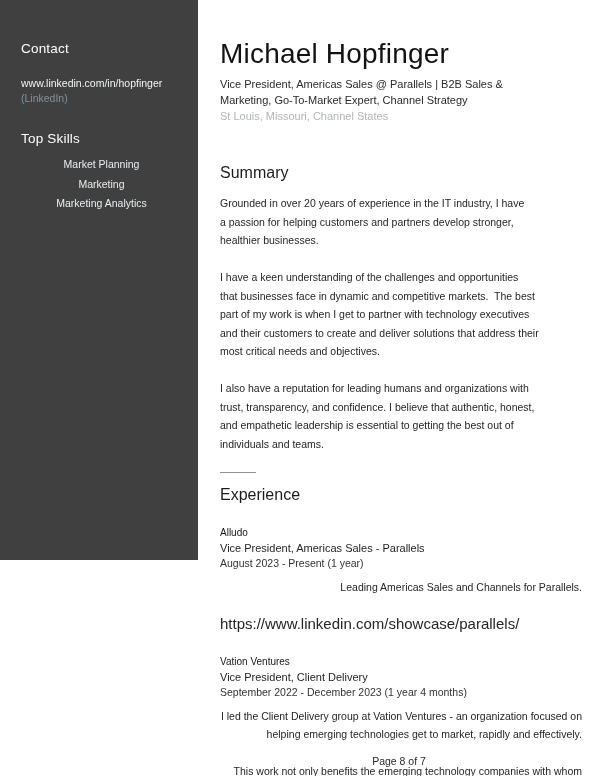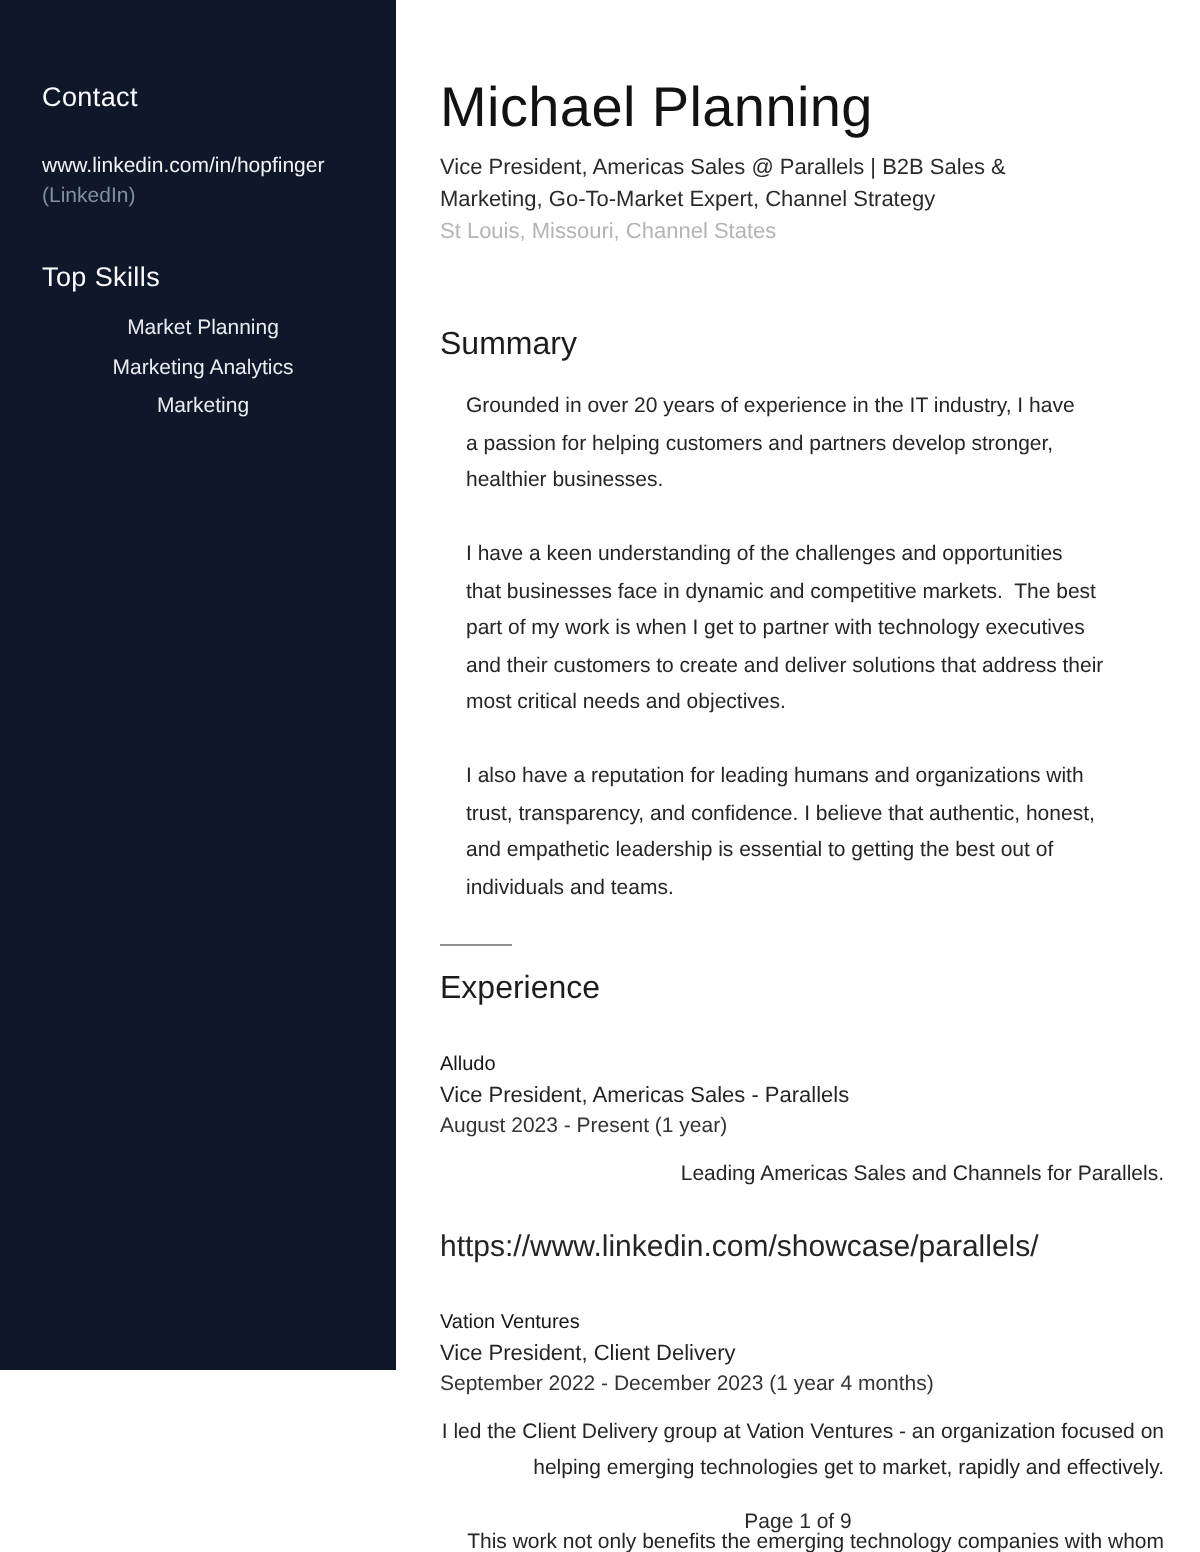--- a/index.html
+++ b/index.html
@@ -14,22 +14,22 @@
     width: 600px;
     height: 776px;
     display: flex;
     background: #ffffff;
   }
 
   
   .sidebar {
     width: 198px;
     min-width: 198px;
-    height: 685px;
-    background: #0f172a;
+    height: 560px;
+    background: #404040;
     color: #ffffff;
     padding: 41px 16px 0 21px;
   }
   .sidebar-heading {
     font-size: 13.5px;
     font-weight: 400;
     color: #fdfdfd;
     letter-spacing: 0.2px;
   }
   .contact-block {
@@ -81,21 +81,20 @@
     font-weight: 400;
     color: #1c1c1c;
   }
   .summary-heading { margin-top: 42px; }
   .body-text {
     margin-top: 12px;
     font-size: 10.5px;
     line-height: 18.5px;
     color: #252525;
     white-space: pre-wrap;
-    margin-left: 13px;
   }
   .divider {
     border: none;
     border-top: 1px solid #8f9193;
     width: 36px;
     margin: 19px 0 0 0;
   }
   .experience-heading { margin-top: 13px; }
 
   .entry { margin-top: 23px; }
@@ -145,28 +144,28 @@
 
   <aside class="sidebar">
     <h2 class="sidebar-heading">Contact</h2>
     <div class="contact-block">
       <div class="contact-link">www.linkedin.com/in/hopfinger</div>
       <div class="contact-note">(LinkedIn)</div>
     </div>
     <h2 class="sidebar-heading skills-heading">Top Skills</h2>
     <ul class="skills-list">
       <li>Market Planning</li>
+      <li>Marketing</li>
       <li>Marketing Analytics</li>
-      <li>Marketing</li>
     </ul>
   </aside>
 
   <main class="main">
 
-    <h1 class="profile-name">Michael Planning</h1>
+    <h1 class="profile-name">Michael Hopfinger</h1>
     <div class="profile-headline">Vice President, Americas Sales @ Parallels | B2B Sales &amp;
 Marketing, Go-To-Market Expert, Channel Strategy</div>
     <div class="profile-location">St Louis, Missouri, Channel States</div>
 
     <h2 class="section-heading summary-heading">Summary</h2>
     <div class="body-text">Grounded in over 20 years of experience in the IT industry, I have
 a passion for helping customers and partners develop stronger,
 healthier businesses.
 
 I have a keen understanding of the challenges and opportunities
@@ -197,16 +196,16 @@
       <div class="entry-title">Vice President, Client Delivery</div>
       <div class="entry-dates">September 2022 - December 2023 (1 year 4 months)</div>
       <div class="entry-desc">I led the Client Delivery group at Vation Ventures - an organization focused on
 helping emerging technologies get to market, rapidly and effectively.
 
 This work not only benefits the emerging technology companies with whom we
 worked, but also our network of proven technology distributor and integrator
 partners.</div>
     </section>
 
-    <div class="page-footer">Page 1 of 9</div>
+    <div class="page-footer">Page 8 of 7</div>
   </main>
 
 </div>
 
 </body></html>

